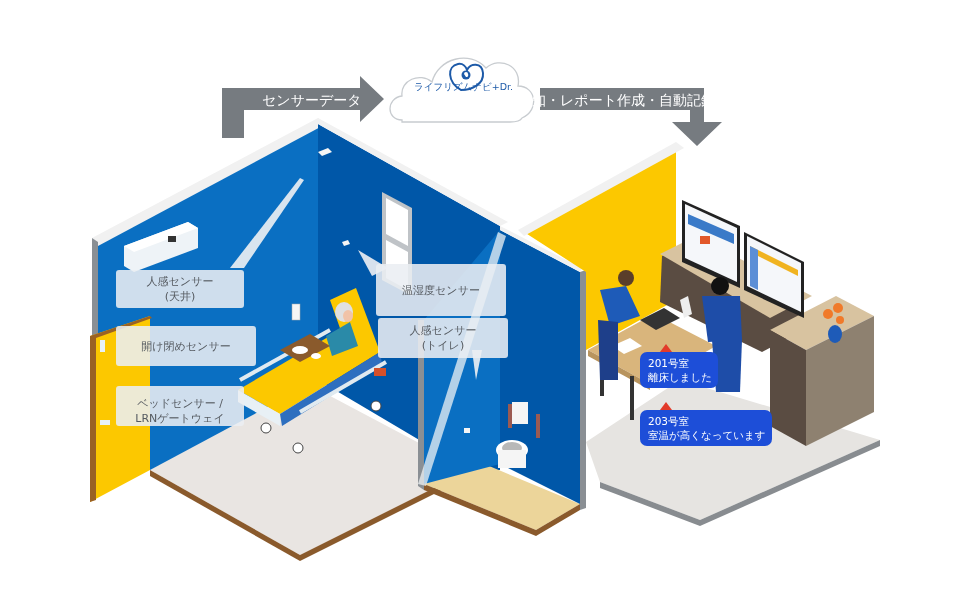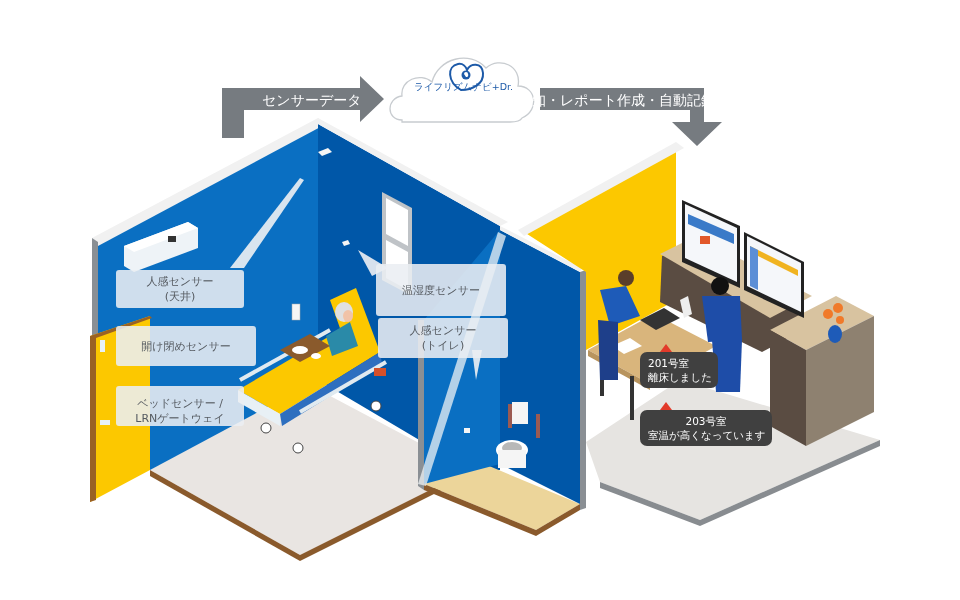--- a/index.html
+++ b/index.html
@@ -3,21 +3,21 @@
 <meta charset="utf-8">
 <style>
   html, body { margin: 0; padding: 0; background: #ffffff; }
   body { width: 960px; height: 600px; position: relative; overflow: hidden;
          font-family: "DejaVu Sans", "Liberation Sans", sans-serif; }
   #scene { position: absolute; left: 0; top: 0; width: 960px; height: 600px; }
   .label { position: absolute; box-sizing: border-box; text-align: center;
            font-size: 11px; line-height: 15px; color: #555a60; }
   .bubble { background: rgba(235, 238, 242, 0.88); border-radius: 3px;
             display: flex; flex-direction: column; justify-content: center; align-items: center; }
-  .alert { background: #404040; color: #ffffff; border-radius: 7px; text-align: left;
+  .alert { background: #1d4ed8; color: #ffffff; border-radius: 7px; text-align: left;
            padding: 4px 8px; font-size: 10.5px; line-height: 14px; }
   .arrow-label { color: #ffffff; font-size: 14px; position: absolute; white-space: nowrap; }
   .cloud-label { position: absolute; color: #1d5aa8; font-size: 9.5px; white-space: nowrap; }
   .line { display: block; white-space: nowrap; }
 </style>
 </head>
 <body>
 
 <svg id="scene" viewBox="0 0 960 600" xmlns="http://www.w3.org/2000/svg">
 
@@ -198,16 +198,16 @@
 </div>
 <div class="label bubble" style="left:378px; top:318px; width:130px; height:40px;">
   <span class="line">人感センサー</span>
   <span class="line">(トイレ)</span>
 </div>
 
 <div class="label alert" style="left:640px; top:352px; width:78px;">
   <span class="line">201号室</span>
   <span class="line">離床しました</span>
 </div>
-<div class="label alert" style="left:640px; top:410px; width:132px;text-align:center;">
+<div class="label alert" style="left:640px; top:410px; width:132px;">
   <span class="line">203号室</span>
   <span class="line">室温が高くなっています</span>
 </div>
 
 </body></html>

